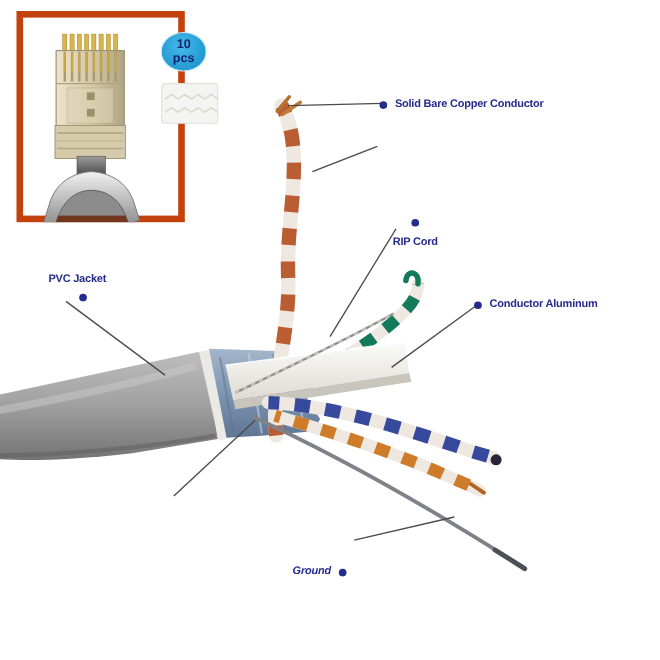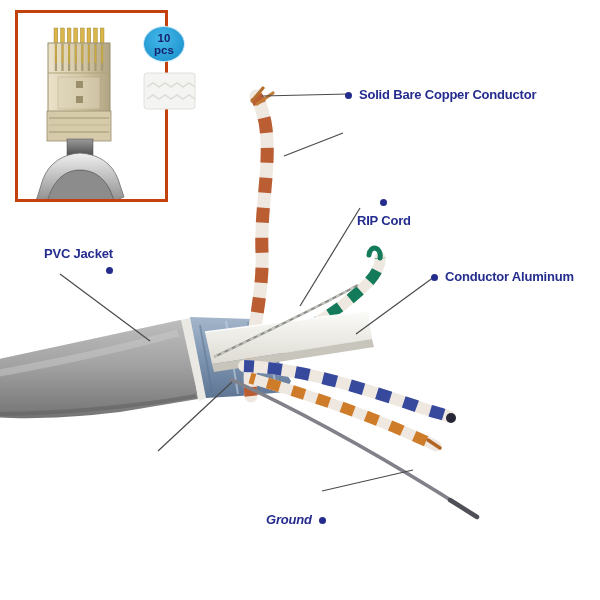--- a/index.html
+++ b/index.html
@@ -5,38 +5,38 @@
   html,body { margin:0; padding:0; background:#ffffff; }
   .stage {
     position:relative; width:600px; height:600px; background:#ffffff;
     overflow:hidden; font-family:"Liberation Sans", sans-serif;
   }
   .art { position:absolute; left:0; top:0; }
 
   
   .label {
     position:absolute; display:flex; align-items:center; gap:7px;
-    color:#242c8d; font-weight:bold; font-size:13px; letter-spacing:-0.2px;
+    color:#242c8d; font-weight:bold; font-size:10px; letter-spacing:-0.2px;
     white-space:nowrap; line-height:16px;
   }
   .bullet { width:7px; height:7px; border-radius:50%; background:#242c8d; flex:none; }
-  .label.col { flex-direction:column; align-items:flex-end; gap:5px; }
+  .label.col { flex-direction:column; align-items:center; gap:5px; }
   .label.col .bullet { margin-left:11px; }
   #lbl-solid  { left:345px; top:87px; }
   #lbl-awg    { left:340px; top:124px; }
   #lbl-rip    { left:357px; top:199px;flex-direction:column; }
   #lbl-sep    { left:431px; top:269px; }
   #lbl-pvc    { left:44px;  top:246px; }
   #lbl-alum   { left:67px;  top:447px; }
   #lbl-ground { left:266px; top:512px;font-style:italic; }
 
   
   .inset {
     position:absolute; left:15px; top:10px; width:153px; height:192px;
-    box-sizing:border-box; border:3px solid #c2410c; background:#ffffff;
+    box-sizing:border-box; border:6px solid #c2410c; background:#ffffff;
   }
   .badge {
     position:absolute; left:125px; top:13px; width:40px; height:34px;
     border-radius:50%;
     background:radial-gradient(circle at 45% 35%, #45b9ea, #1e95cf 80%);
     border:1px solid #cdeafa;
     display:flex; flex-direction:column; align-items:center; justify-content:center;
     color:#17226d; font-weight:bold; font-size:11.5px; line-height:12px;
   }
 </style>

